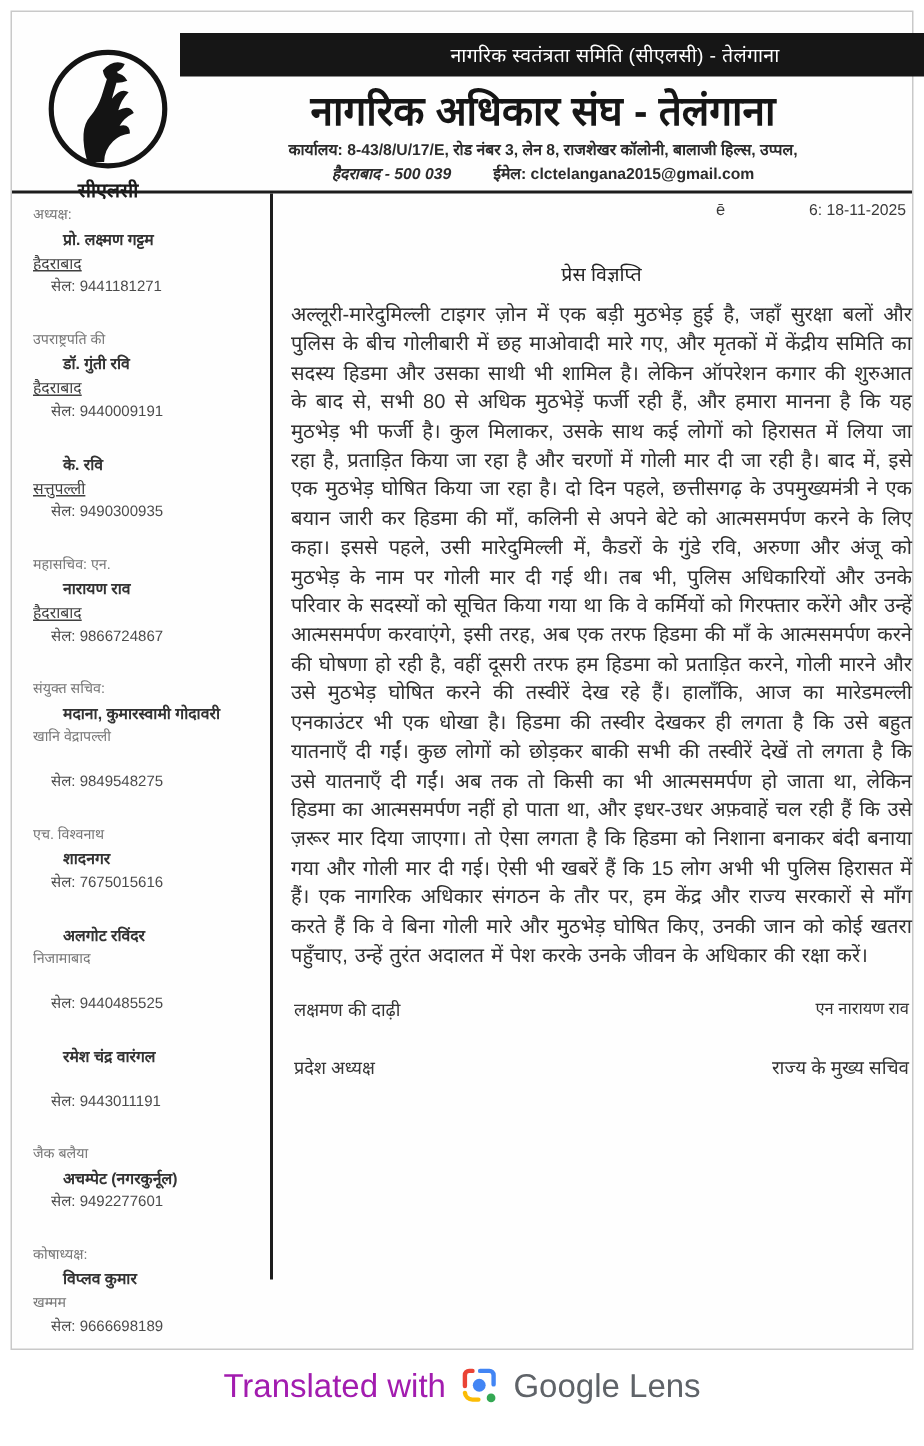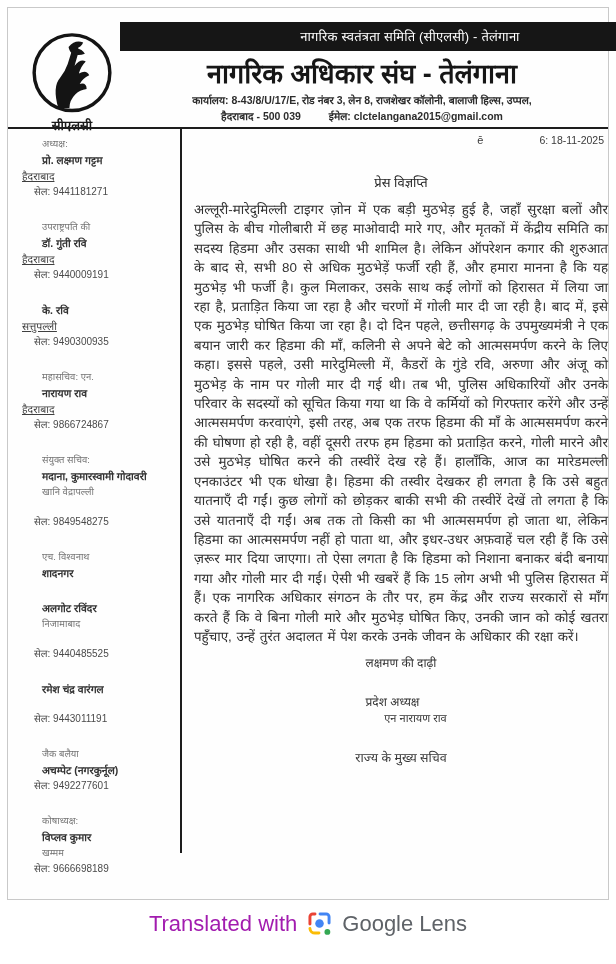--- a/index.html
+++ b/index.html
@@ -9,43 +9,43 @@
 
   
   .logo-wrap { position:absolute; left:16px; top:20px; width:96px; text-align:center; }
   .logo-caption { font-size:13px; font-weight:bold; color:#1a1a1a; margin-top:-2px; }
   .black-bar { position:absolute; left:112px; top:14px; width:580px; background:#161616; color:#ffffff;
                text-align:center; font-size:13px; padding:5px 0 6px; letter-spacing:0.2px; }
   .org-title { position:absolute; left:112px; top:46px; width:484px; text-align:center;
                font-size:27px; font-weight:bold; color:#161616; }
   .address { position:absolute; left:112px; top:84px; width:484px; text-align:center;
              font-size:10.5px; font-weight:bold; color:#2c2c2c; line-height:1.55; }
-  .address .addr2 { display:inline-block; margin-right:25px; }
+  .address .addr2 { display:inline-block; margin-right:25px;font-style:italic; }
   .header-rule { position:absolute; left:0; top:119px; width:100%; height:0; border-top:2px solid #1d1d1d; }
   .divider-v { position:absolute; left:172px; top:121px; width:2px; height:724px; background:#1d1d1d; }
 
   
   .sidebar { position:absolute; left:14px; top:128px; width:152px; font-size:10px; color:#4d4d4d; }
   .s-entry { margin-bottom:19px; line-height:16px; }
-  .s-label { color:#767676; font-size:9.5px;margin-left:20px; }
+  .s-label { color:#767676; font-size:9.5px; }
   .s-name { color:#333333; font-size:10.5px; font-weight:bold;margin-left:20px; }
   .s-line { color:#3f3f3f; font-size:10.5px;text-decoration:underline; }
   .s-cell { color:#4a4a4a; font-size:10px;margin-left:12px; }
   .gap-top { margin-top:14px; }
 
   
   .main { position:absolute; left:186px; top:126px; width:414px; }
   .date-row { display:flex; justify-content:flex-end; align-items:center; gap:56px;
               font-size:10.5px; color:#3a3a3a; padding-right:4px; }
   .date-mark { font-size:11px; color:#3a3a3a; }
   .press-heading { margin-top:27px; text-align:center; font-size:13px; color:#242424; }
   .body-text { margin-top:9px; font-size:13.4px; line-height:19.4px; text-align:justify;
                color:#313131; word-spacing:1px; }
-  .sign-row { margin-top:8px; display:flex; justify-content:space-between; align-items:center;
-              font-size:12px; color:#343434; padding:0 2px;flex-direction:column; }
+  .sign-row { margin-top:18px; display:flex; justify-content:space-between; align-items:center;
+              font-size:12px; color:#343434; padding:0 2px; }
   .sign-col-left .sig-title { margin-top:22px; }
   .sign-col-right { text-align:right; }
   .sign-col-right .sig-name { font-size:11px; }
   .sign-col-right .sig-title { margin-top:24px; font-size:12.5px; }
 
   
   .lens-footer { position:absolute; left:0; top:910px; width:616px; display:flex;
                  justify-content:center; align-items:center; gap:9px; }
   .lens-text { font-size:22px; color:#a21caf; }
   .lens-brand { font-size:22px; color:#5f6368; font-weight:500; }
@@ -103,20 +103,21 @@
       </div>
       <div class="s-entry">
         <div class="s-label">संयुक्त सचिव:</div>
         <div class="s-name">मदाना, कुमारस्वामी गोदावरी</div>
         <div class="s-label">खानि वेद्रापल्ली</div>
         <div class="s-cell gap-top">सेल: 9849548275</div>
       </div>
       <div class="s-entry">
         <div class="s-label">एच. विश्वनाथ</div>
         <div class="s-name">शादनगर</div>
+        <div class="s-cell">सेल: 7675015616</div>
       </div>
       <div class="s-entry">
         <div class="s-name">अलगोट रविंदर</div>
         <div class="s-label">निजामाबाद</div>
         <div class="s-cell gap-top">सेल: 9440485525</div>
       </div>
       <div class="s-entry">
         <div class="s-name">रमेश चंद्र वारंगल</div>
         <div class="s-cell gap-top">सेल: 9443011191</div>
       </div>

